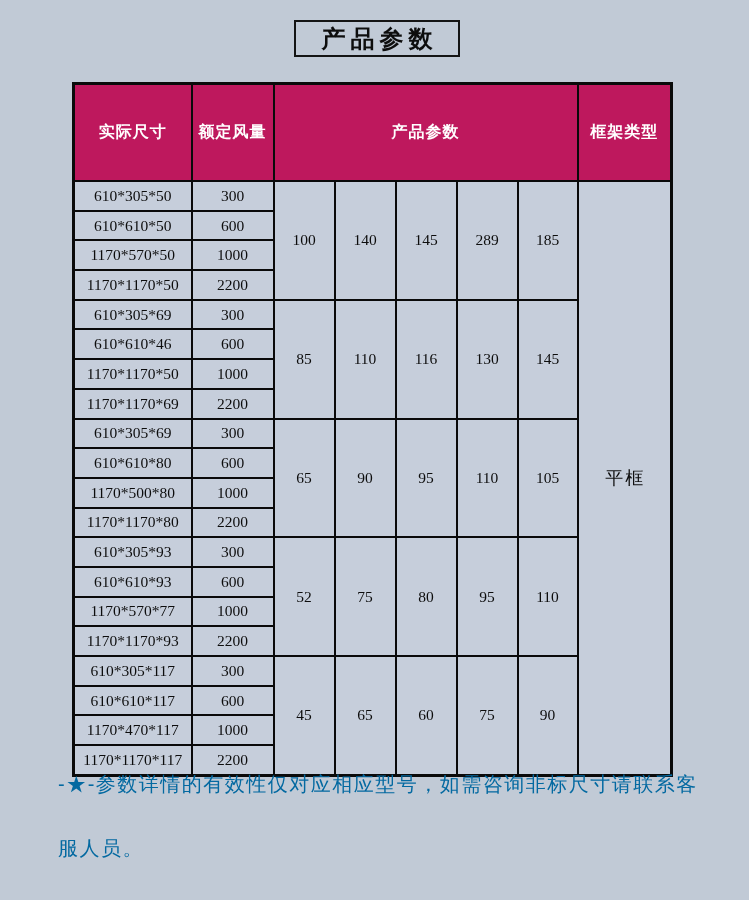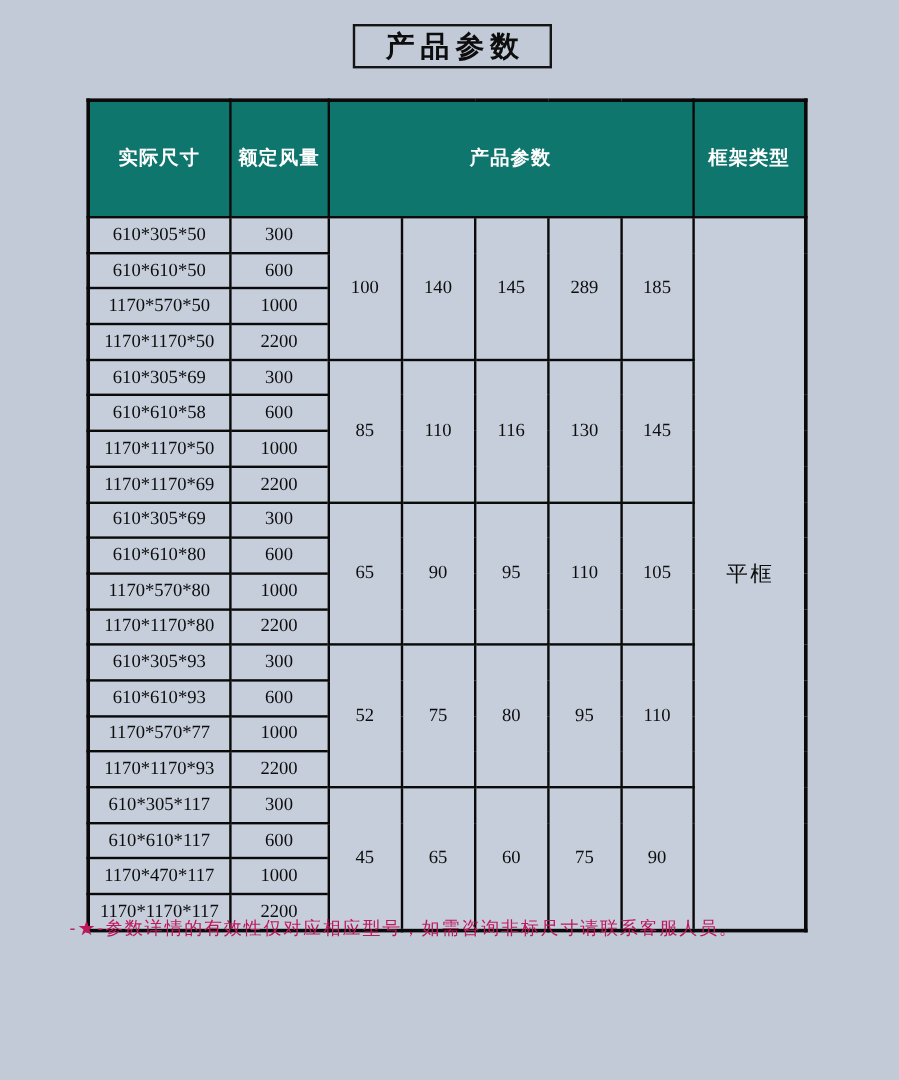--- a/index.html
+++ b/index.html
@@ -33,21 +33,21 @@
   }
   table.params {
     position: absolute;
     left: 72px;
     top: 82px;
     border-collapse: collapse;
     table-layout: fixed;
     border: 3px solid #0a0a0a;
   }
   table.params th {
-    background: #0f766e;
+    background: #be185d;
     color: #ffffff;
     font-size: 16px;
     font-weight: bold;
     letter-spacing: 1px;
     height: 95px;
     border: 2px solid #0a0a0a;
     padding: 0;
     text-align: center;
   }
   table.params td {
@@ -67,24 +67,24 @@
     font-family: Liberation Sans, sans-serif;
     font-size: 18px;
     letter-spacing: 2px;
     text-indent: 2px;
   }
   .footnote {
     position: absolute;
     left: 58px;
     top: 752px;
     width: 645px;
-    font-size: 15px;
-    line-height: 44px;
+    font-size: 20px;
+    line-height: 64px;
     letter-spacing: 1.5px;
-    color: #be185d;
+    color: #0369a1;
   }
 </style>
 </head>
 <body>
 
 <div class="title-box">产品参数</div>
 
 <table class="params">
   <colgroup>
     <col style="width:118px">
@@ -130,21 +130,21 @@
       <tr>
         <td>610*305*69</td>
         <td>300</td>
         <td rowspan="4">85</td>
         <td rowspan="4">110</td>
         <td rowspan="4">116</td>
         <td rowspan="4">130</td>
         <td rowspan="4">145</td>
       </tr>
       <tr>
-        <td>610*610*58</td>
+        <td>610*610*46</td>
         <td>600</td>
       </tr>
       <tr>
         <td>1170*1170*50</td>
         <td>1000</td>
       </tr>
       <tr>
         <td>1170*1170*69</td>
         <td>2200</td>
       </tr>
@@ -155,21 +155,21 @@
         <td rowspan="4">90</td>
         <td rowspan="4">95</td>
         <td rowspan="4">110</td>
         <td rowspan="4">105</td>
       </tr>
       <tr>
         <td>610*610*80</td>
         <td>600</td>
       </tr>
       <tr>
-        <td>1170*570*80</td>
+        <td>1170*500*80</td>
         <td>1000</td>
       </tr>
       <tr>
         <td>1170*1170*80</td>
         <td>2200</td>
       </tr>
       <tr>
         <td>610*305*93</td>
         <td>300</td>
         <td rowspan="4">52</td>

